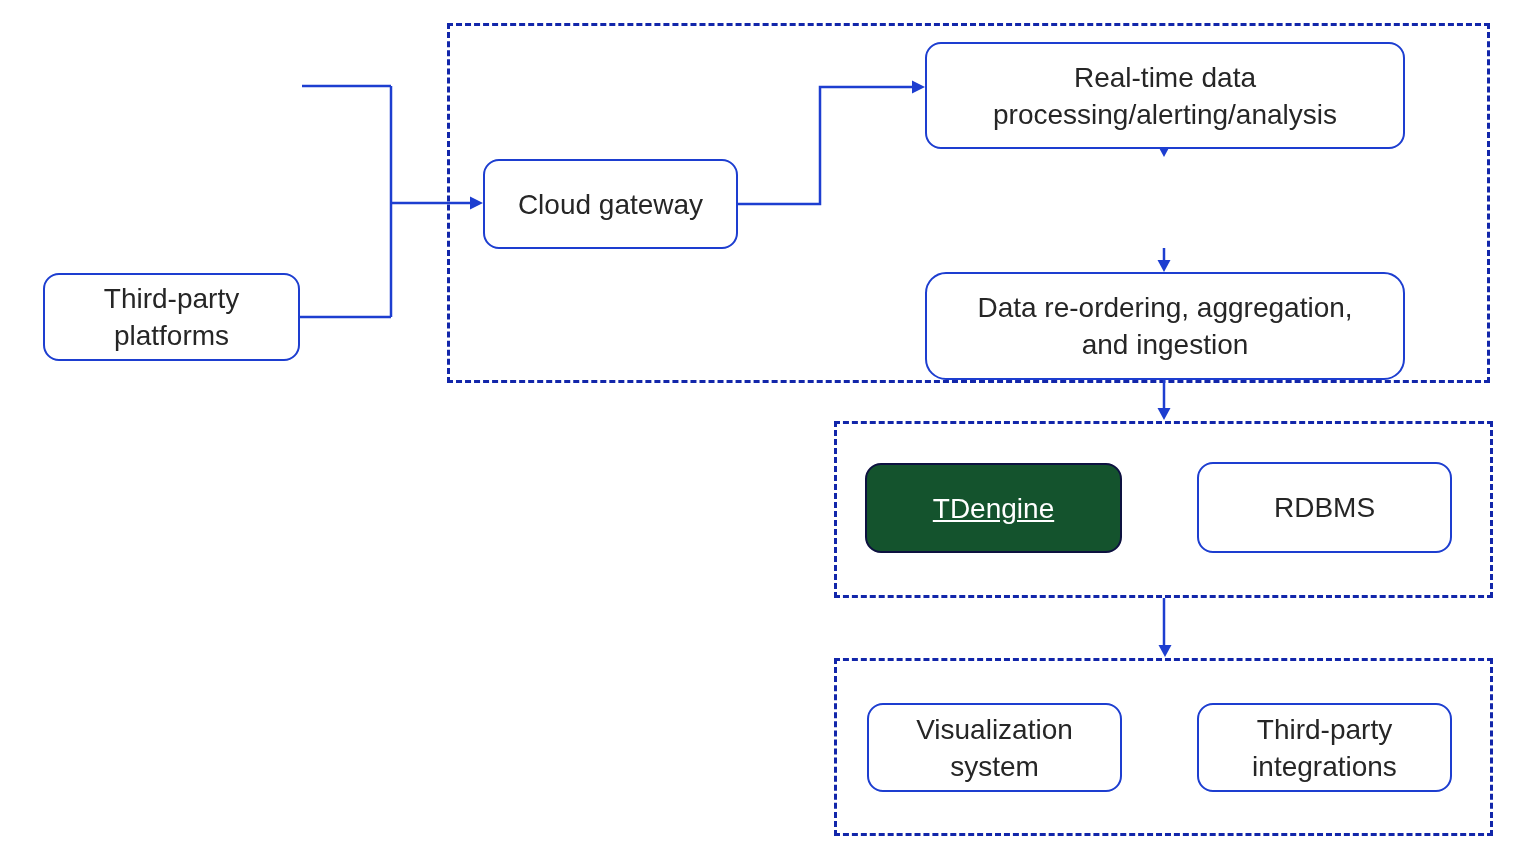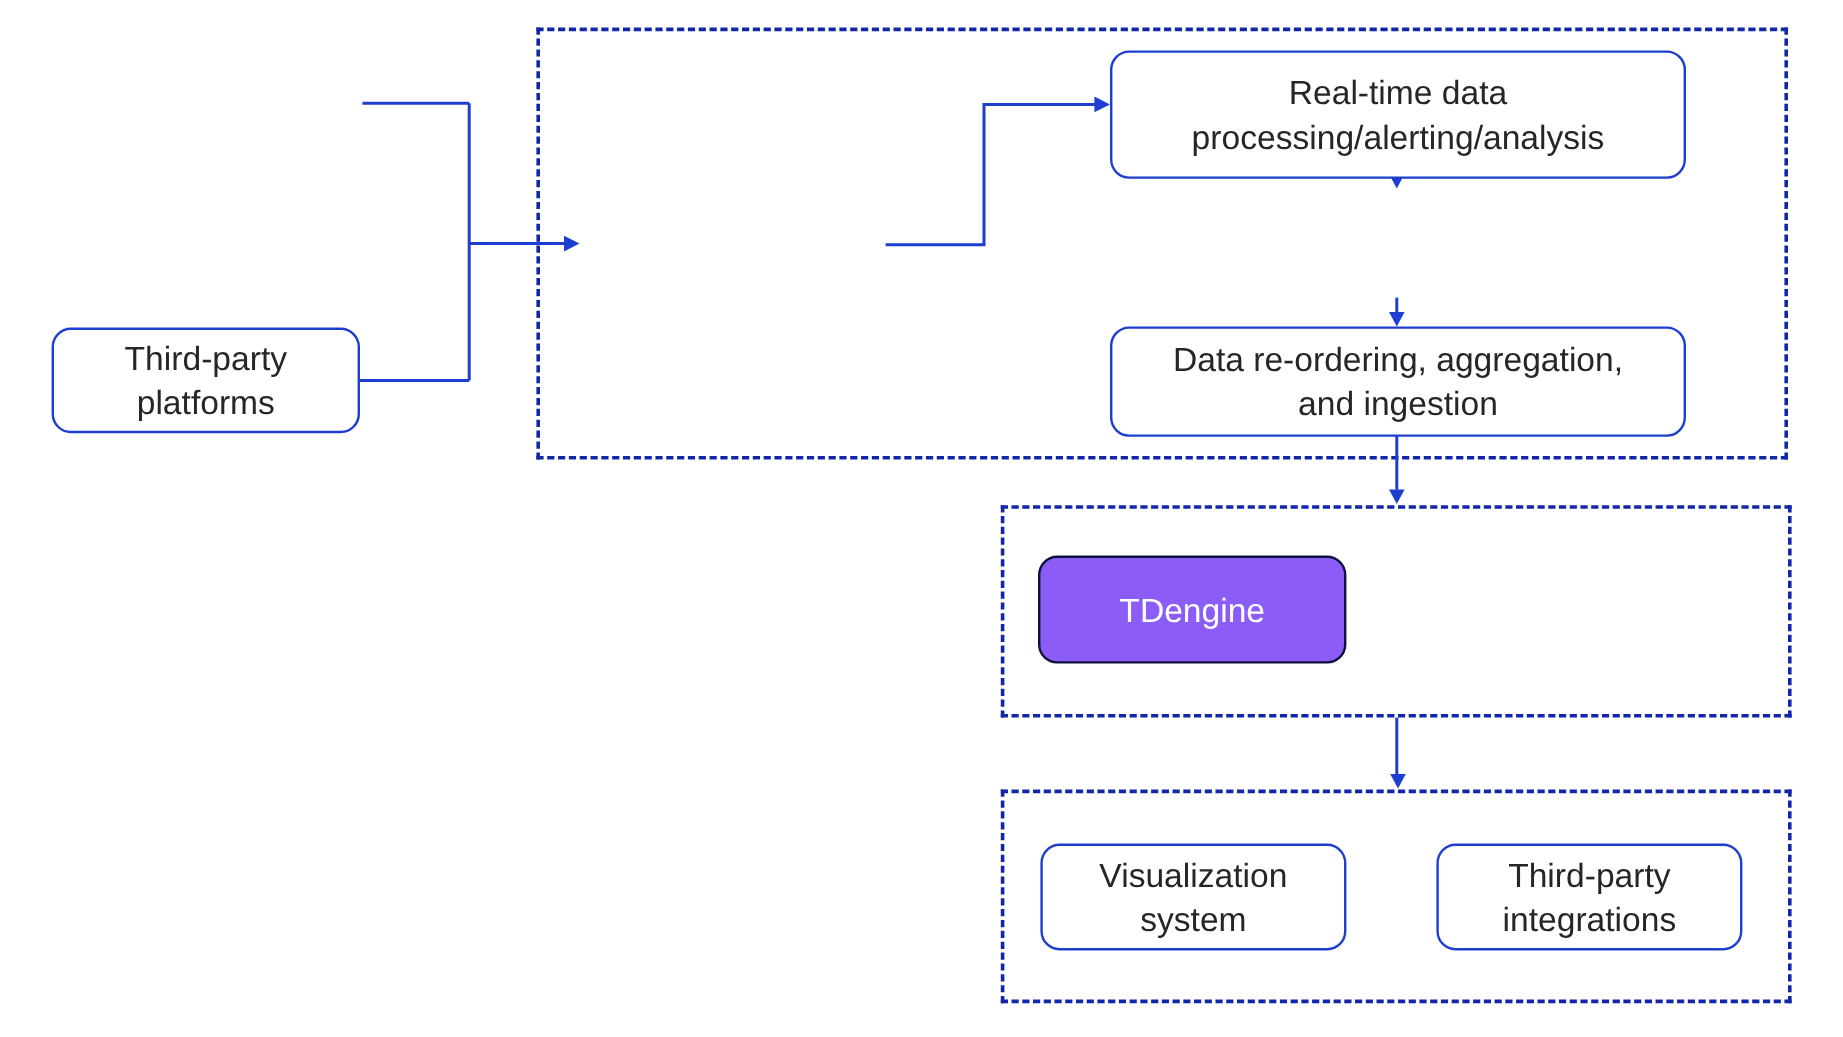--- a/index.html
+++ b/index.html
@@ -25,23 +25,24 @@
     align-items: center;
     justify-content: center;
     text-align: center;
     color: #262626;
     font-size: 28px;
     line-height: 37px;
     white-space: pre-line;
   }
   .node .lbl { white-space: pre-line; }
   .node.filled {
-    background: #8b5cf6;
+    background: #14532d;
     border-color: #0d1140;
     color: #ffffff;
+    text-decoration: underline;
   }
   .group {
     position: absolute;
     box-sizing: border-box;
     border: 3px dashed #1226aa;
     background: transparent;
   }
   #connector-layer {
     position: absolute;
     left: 0;
@@ -81,36 +82,42 @@
       <polygon points="1165,657 1158.5,645 1171.5,645"></polygon>
     </g>
   </svg>
 
 
   <div class="node" style="left:43px; top:273px; width:257px; height:88px;">
     <span class="lbl">Third-party
 platforms</span>
   </div>
 
+  <div class="node" style="left:483px; top:159px; width:255px; height:90px;">
+    <span class="lbl">Cloud gateway</span>
+  </div>
 
   <div class="node" style="left:925px; top:42px; width:480px; height:107px;">
     <span class="lbl">Real-time data
 processing/alerting/analysis</span>
   </div>
 
 
-  <div class="node" style="left:925px; top:272px; width:480px; height:92px;">
+  <div class="node" style="left:925px; top:272px; width:480px; height:108px;border-radius:21px;">
     <span class="lbl">Data re-ordering, aggregation,
 and ingestion</span>
   </div>
 
   <div class="node filled" style="left:865px; top:463px; width:257px; height:90px;">
     <span class="lbl">TDengine</span>
   </div>
 
+  <div class="node" style="left:1197px; top:462px; width:255px; height:91px;">
+    <span class="lbl">RDBMS</span>
+  </div>
 
   <div class="node" style="left:867px; top:703px; width:255px; height:89px;">
     <span class="lbl">Visualization
 system</span>
   </div>
 
   <div class="node" style="left:1197px; top:703px; width:255px; height:89px;">
     <span class="lbl">Third-party
 integrations</span>
   </div>

